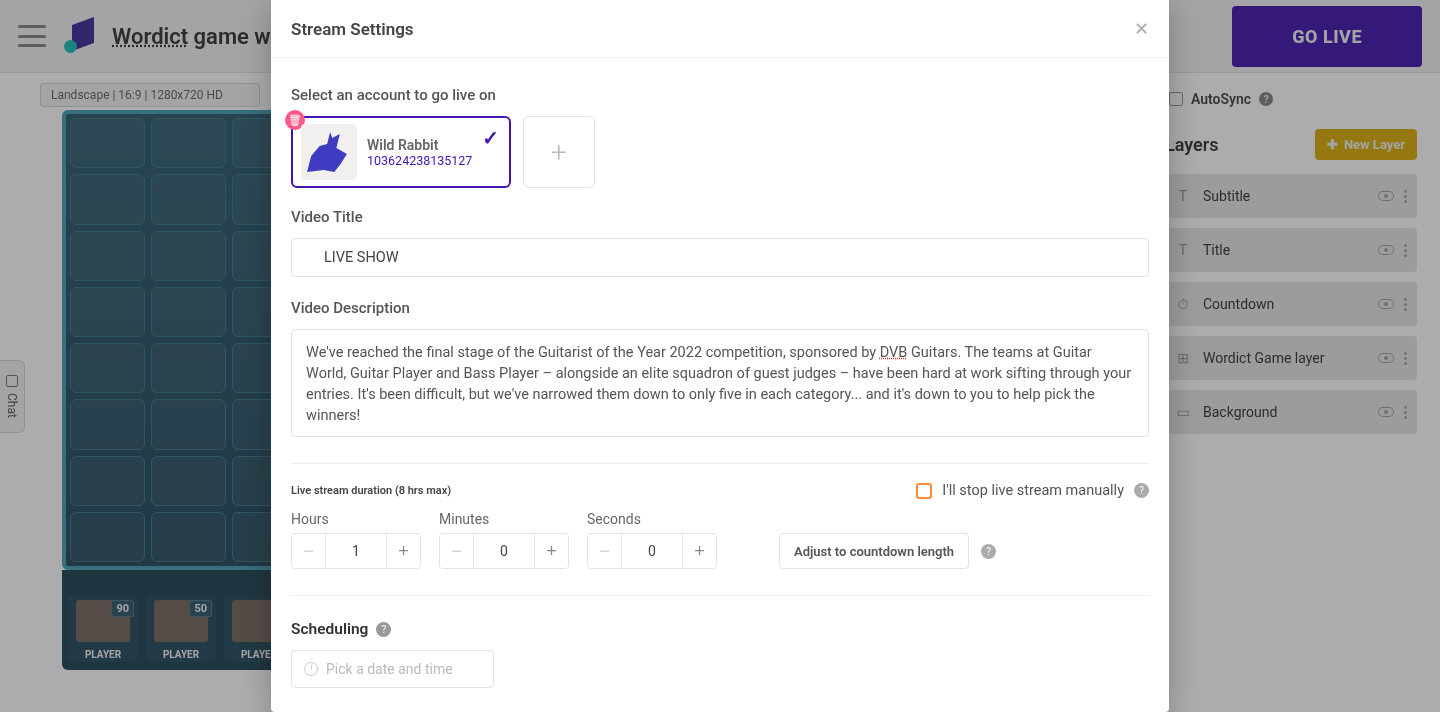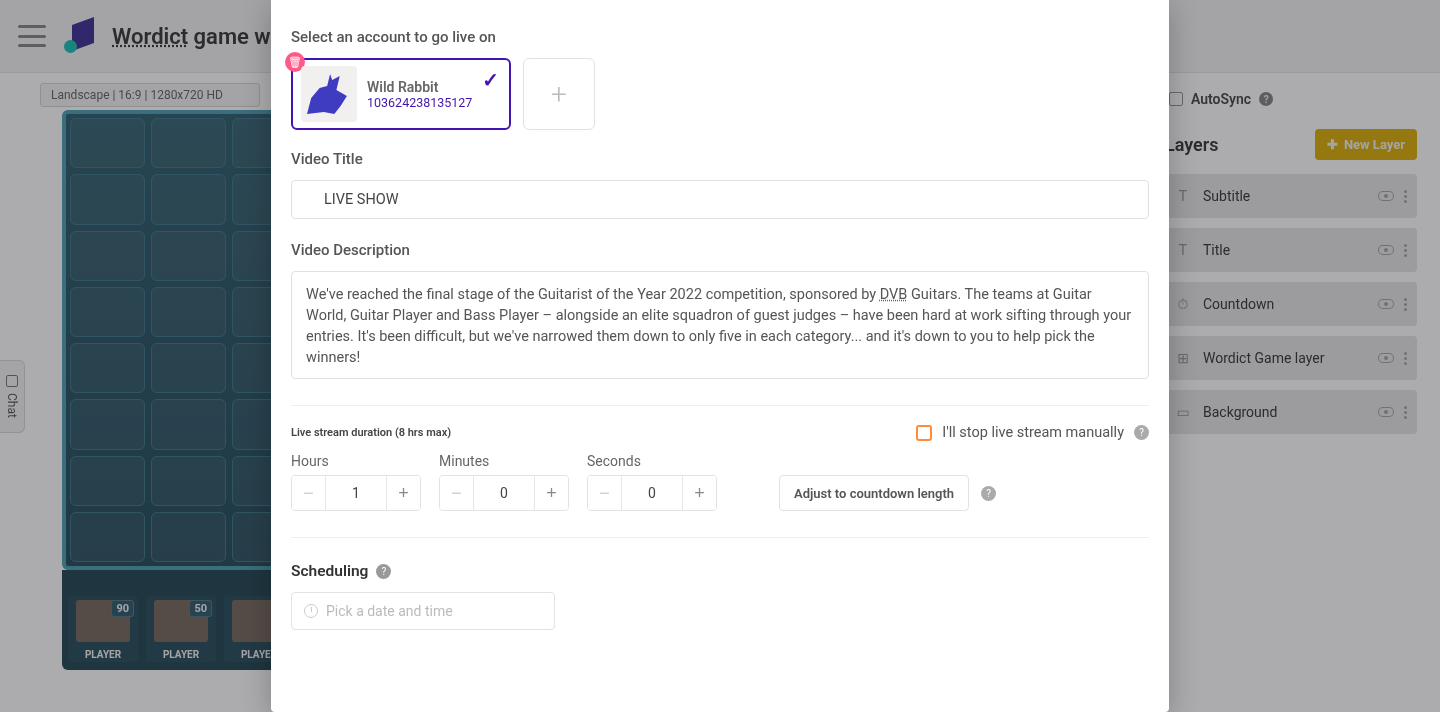--- a/index.html
+++ b/index.html
@@ -228,21 +228,21 @@
   padding:0 14px; font-size:13px; font-weight:600; color:#555; display:flex; align-items:center;margin-left:44px;
 }
 .adjust-wrap { display:flex; align-items:center; gap:12px; }
 .adjust-wrap .q { width:15px;height:15px;border-radius:50%;background:#aaa;color:#fff;font-size:10px;display:flex;align-items:center;justify-content:center; }
 
 .sched-row { display:flex; align-items:center; gap:8px; margin-top:24px; }
 .sched-row h4 { font-size:15.5px; font-weight:600; color:#333; }
 .sched-row .q { width:15px;height:15px;border-radius:50%;background:#999;color:#fff;font-size:10px;display:flex;align-items:center;justify-content:center; }
 
 .datepick {
-  margin-top:12px; width:264px; height:38px; border:1px solid #e3e3e3; border-radius:4px;
+  margin-top:12px; width:203px; height:38px; border:1px solid #e3e3e3; border-radius:4px;
   display:flex; align-items:center; gap:8px; padding:0 12px; color:#bbb; font-size:14px;
 }
 .clock { width:14px;height:14px;border:1.5px solid #ccc;border-radius:50%;position:relative; }
 .clock::after{content:"";position:absolute;width:1.5px;height:5px;background:#ccc;left:5.5px;top:2px;}
 </style>
 </head>
 <body>
 
 <div class="bg">
   <div class="topbar">
@@ -251,20 +251,21 @@
         <span></span>
         <span></span>
       </div>
     <div class="logo">
         <div class="blob1"></div>
         <div class="blob2"></div>
       </div>
     <div class="apptitle">
       <span class="underline">Wordict</span><span> game with…</span>
     </div>
+    <div class="golive">GO LIVE</div>
   </div>
 
   <div class="resbar">Landscape | 16:9 | 1280x720 HD</div>
 
   <div class="canvas-area">
       <div class="cell"></div>
       <div class="cell"></div>
       <div class="cell"></div>
       <div class="cell"></div>
       <div class="cell"></div>
@@ -444,20 +445,24 @@
               <span></span>
             </span>
           </span>
         </div>
       </div>
   </div>
 </div>
 
 <div class="overlay">
   <div class="modal">
+    <div class="modal-hdr">
+      <h2>Stream Settings</h2>
+      <div class="close-x">✕</div>
+    </div>
     <div class="modal-body">
 
       <div class="seclabel">Select an account to go live on</div>
       <div class="accounts">
         <div class="acct">
           <div class="del">🗑</div>
           <div class="thumb">
               <div class="rabbit"></div>
             </div>
           <div class="meta">

